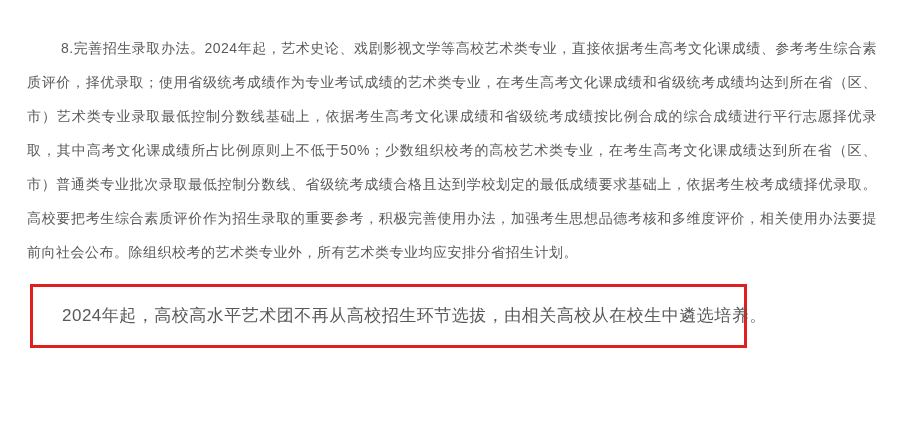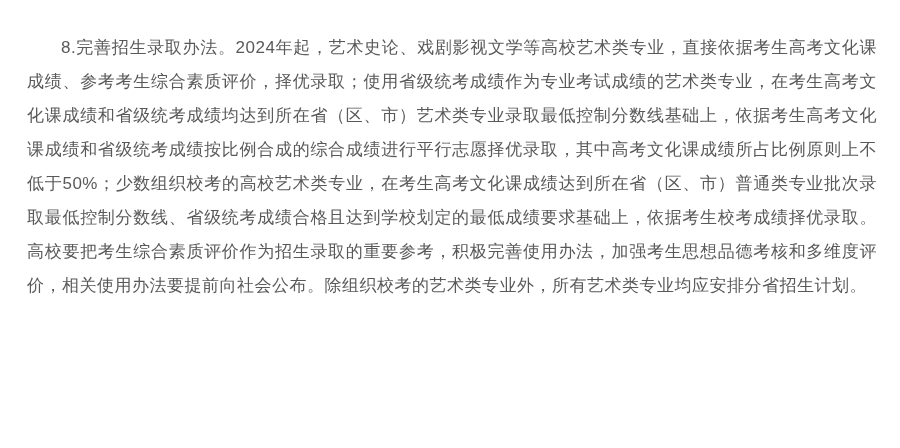--- a/index.html
+++ b/index.html
@@ -25,21 +25,21 @@
     margin: 23px 0 0 0;
     font-size: 17px;
     font-weight: 400;
     line-height: 34px;
     text-indent: 30px;
     color: #595959;
     letter-spacing: 0.5px;
   }
   .body-paragraph {
     margin: 31px 0 0 0;
-    font-size: 17px;
+    font-size: 14px;
     line-height: 34px;
     text-indent: 34px;
     text-align: justify;
     color: #595959;
     letter-spacing: 0.5px;
   }
   .highlight-box {
     box-sizing: border-box;
     margin: 15px 0 0 3px;
     width: 717px;
@@ -57,14 +57,17 @@
   }
 </style>
 </head>
 <body>
 
 <div class="page">
 
 
   <p class="body-paragraph">8.完善招生录取办法。2024年起，艺术史论、戏剧影视文学等高校艺术类专业，直接依据考生高考文化课成绩、参考考生综合素质评价，择优录取；使用省级统考成绩作为专业考试成绩的艺术类专业，在考生高考文化课成绩和省级统考成绩均达到所在省（区、市）艺术类专业录取最低控制分数线基础上，依据考生高考文化课成绩和省级统考成绩按比例合成的综合成绩进行平行志愿择优录取，其中高考文化课成绩所占比例原则上不低于50%；少数组织校考的高校艺术类专业，在考生高考文化课成绩达到所在省（区、市）普通类专业批次录取最低控制分数线、省级统考成绩合格且达到学校划定的最低成绩要求基础上，依据考生校考成绩择优录取。高校要把考生综合素质评价作为招生录取的重要参考，积极完善使用办法，加强考生思想品德考核和多维度评价，相关使用办法要提前向社会公布。除组织校考的艺术类专业外，所有艺术类专业均应安排分省招生计划。</p>
 
+  <div class="highlight-box">
+    <p class="highlight-text">2024年起，高校高水平艺术团不再从高校招生环节选拔，由相关高校从在校生中遴选培养。</p>
+  </div>
 
 </div>
 
 </body></html>

